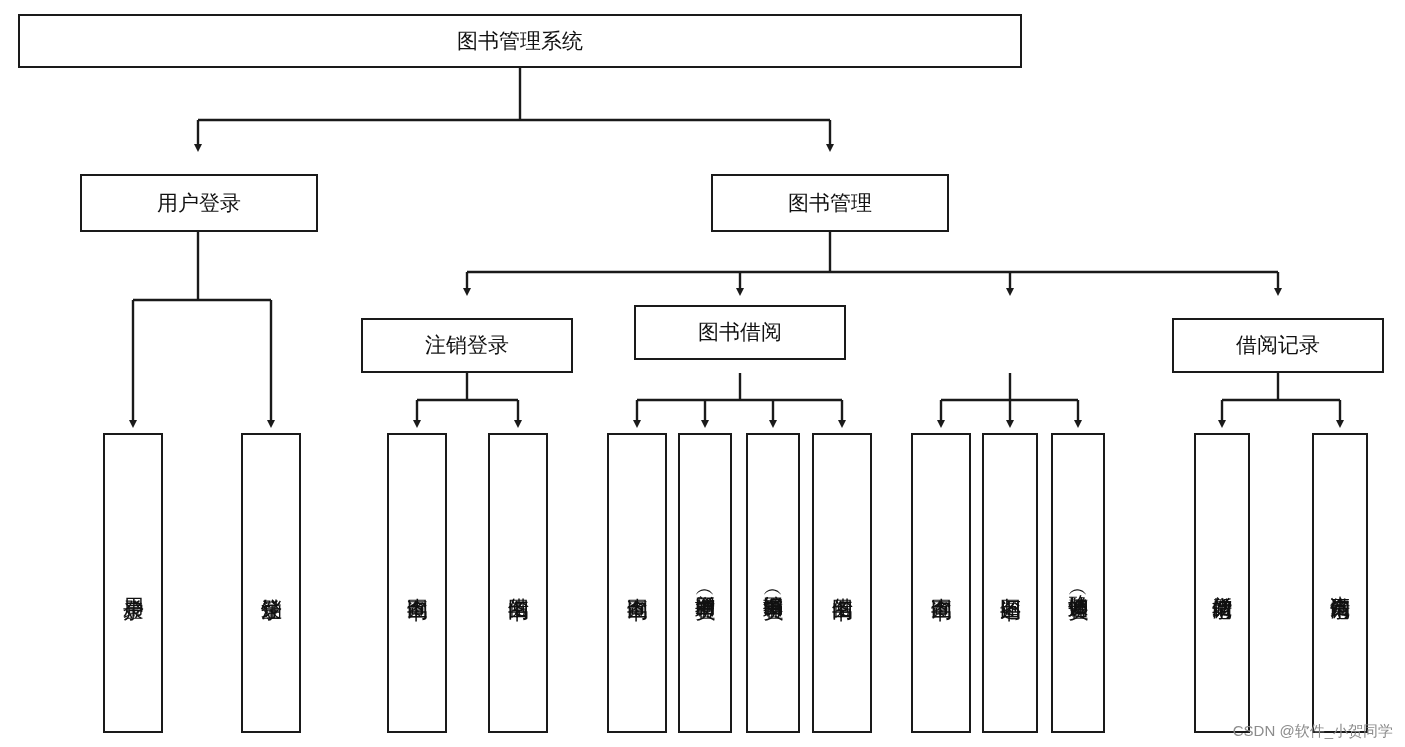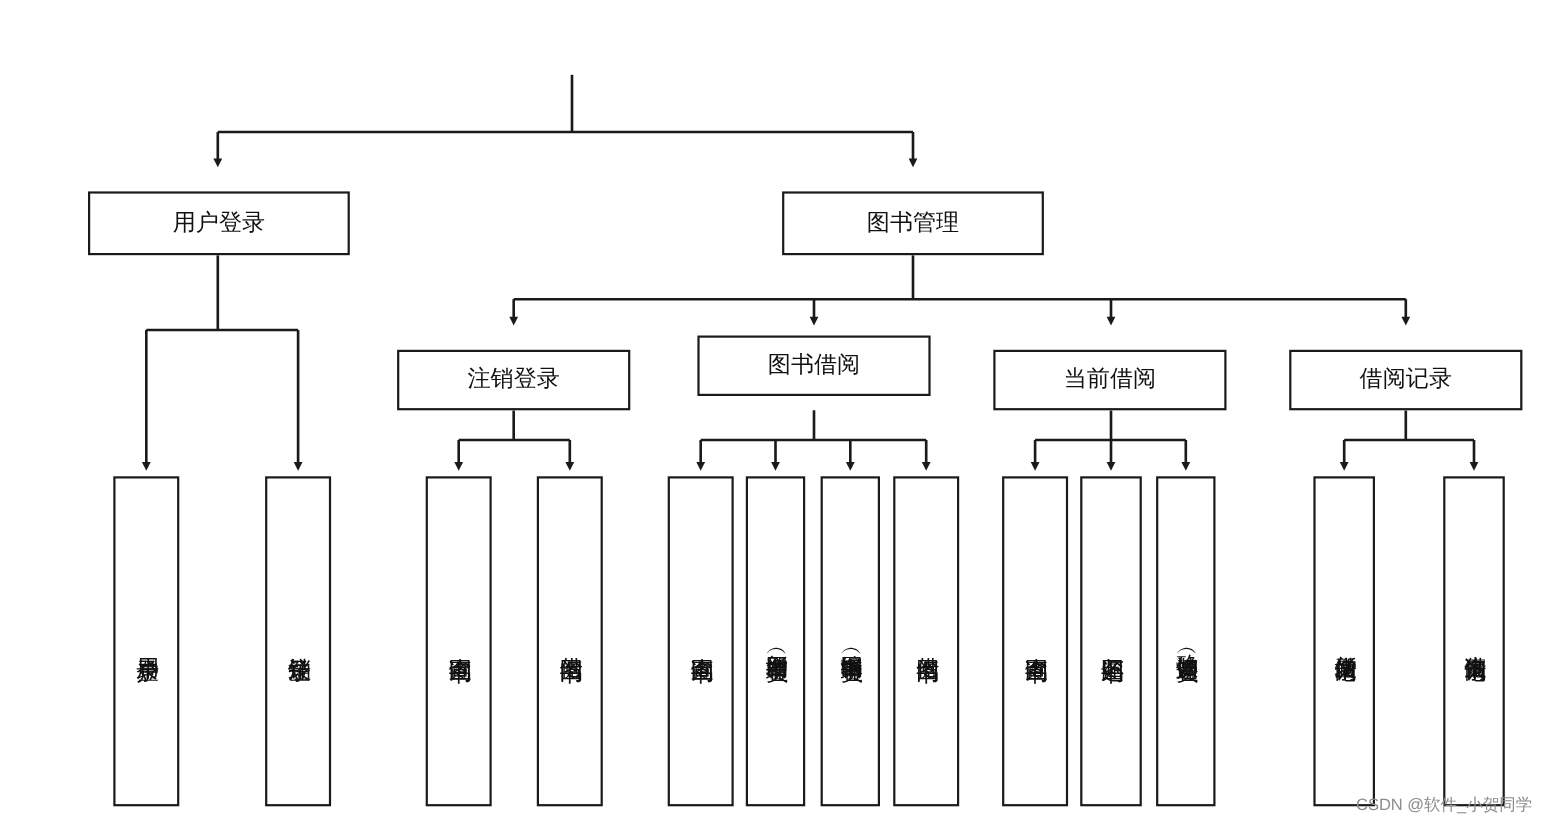--- a/index.html
+++ b/index.html
@@ -107,36 +107,36 @@
       <path d="M1010,400 L1010,424" marker-end="url(#arrow)"></path>
       <path d="M1078,400 L1078,424" marker-end="url(#arrow)"></path>
 
       <path d="M1278,373 L1278,400"></path>
       <path d="M1222,400 L1340,400"></path>
       <path d="M1222,400 L1222,424" marker-end="url(#arrow)"></path>
       <path d="M1340,400 L1340,424" marker-end="url(#arrow)"></path>
     </g>
   </svg>
 
+  <div class="node h" style="left:18px; top:14px; width:1004px; height:54px;">
+    <span>图书管理系统</span>
+  </div>
 
   <div class="node h" style="left:80px; top:174px; width:238px; height:58px;">
     <span>用户登录</span>
   </div>
   <div class="node h" style="left:711px; top:174px; width:238px; height:58px;">
     <span>图书管理</span>
   </div>
 
   <div class="node h" style="left:361px; top:318px; width:212px; height:55px;">
     <span>注销登录</span>
   </div>
   <div class="node h" style="left:634px; top:305px; width:212px; height:55px;">
     <span>图书借阅</span>
-  </div>
-  <div class="node h" style="left:903px; top:318px; width:212px; height:55px;">
-    <span>当前借阅</span>
   </div>
   <div class="node h" style="left:1172px; top:318px; width:212px; height:55px;text-align:center;">
     <span>借阅记录</span>
   </div>
 
   <div class="node v" style="left:103px; top:433px; width:60px; height:300px;">
     <span>用户登录</span>
   </div>
   <div class="node v" style="left:241px; top:433px; width:60px; height:300px;">
     <span>注销登录</span>

